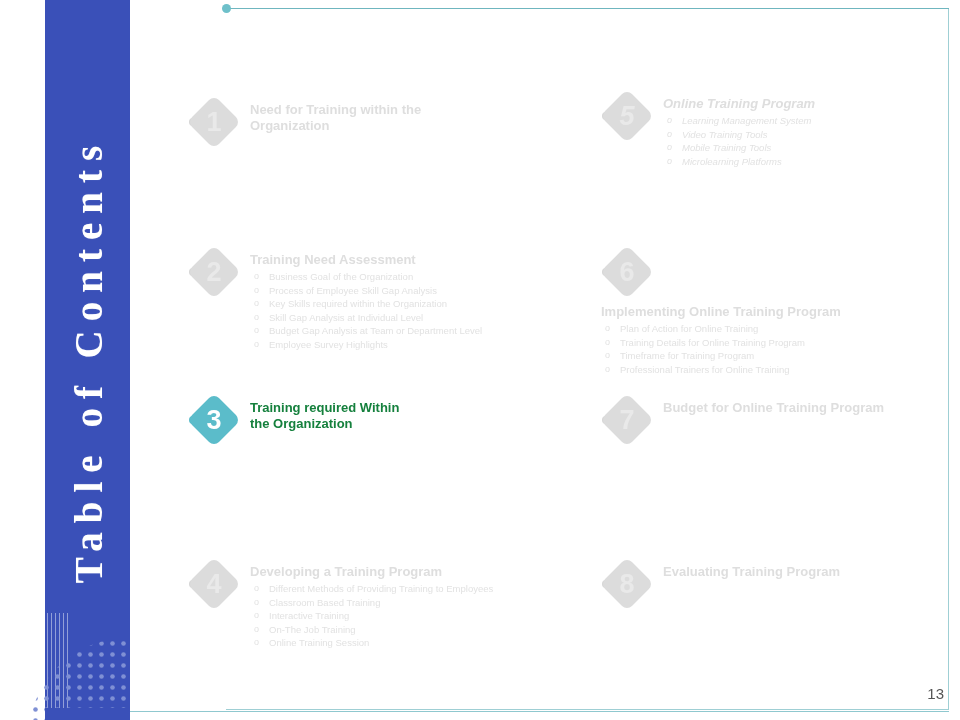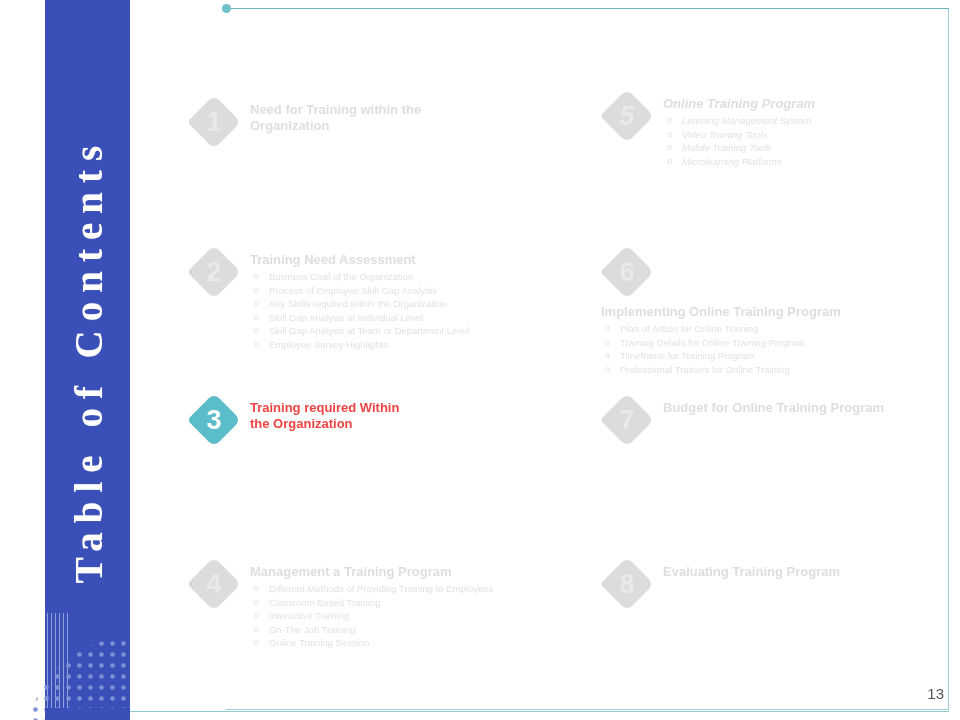--- a/index.html
+++ b/index.html
@@ -163,21 +163,21 @@
     width: 8px;
     height: 8px;
     border-radius: 50%;
     background: #d6d6d6;
   }
 
   
   .toc-item.active .badge .diamond { background: #5bbcca; }
   .toc-item.active .badge .num { color: #ffffff; }
   .toc-item.active .badge .dotaccent { background: #5bbcca; }
-  .toc-item.active .item-title { color: #ef4444; }
+  .toc-item.active .item-title { color: #15803d; }
 
   .item-body {
     padding-top: 6px;
   }
   .item-title {
     font-size: 13px;
     font-weight: bold;
     color: #dedede;
     line-height: 1.25;
     margin: 0 0 2px 0;
@@ -271,21 +271,21 @@
       <div class="diamond"></div>
       <div class="num">2</div>
     </div>
     <div class="item-body">
       <p class="item-title">Training Need Assessment</p>
       <ul class="sublist">
           <li><span class="marker">o</span><span>Business Goal of the Organization</span></li>
           <li><span class="marker">o</span><span>Process of Employee Skill Gap Analysis</span></li>
           <li><span class="marker">o</span><span>Key Skills required within the Organization</span></li>
           <li><span class="marker">o</span><span>Skill Gap Analysis at Individual Level</span></li>
-          <li><span class="marker">o</span><span>Skill Gap Analysis at Team or Department Level</span></li>
+          <li><span class="marker">o</span><span>Budget Gap Analysis at Team or Department Level</span></li>
           <li><span class="marker">o</span><span>Employee Survey Highlights</span></li>
         </ul>
     </div>
   </div>
 
   <div class="toc-item active" style="left:188px; top:394px; width:360px;">
     <div class="badge">
       <div class="dotaccent"></div>
       <div class="diamond"></div>
       <div class="num">3</div>
@@ -297,21 +297,21 @@
     </div>
   </div>
 
   <div class="toc-item" style="left:188px; top:558px; width:380px;">
     <div class="badge">
       <div class="dotaccent"></div>
       <div class="diamond"></div>
       <div class="num">4</div>
     </div>
     <div class="item-body">
-      <p class="item-title">Management a Training Program</p>
+      <p class="item-title">Developing a Training Program</p>
       <ul class="sublist">
           <li><span class="marker">o</span><span>Different Methods of Providing Training to Employees</span></li>
           <li><span class="marker">o</span><span>Classroom Based Training</span></li>
           <li><span class="marker">o</span><span>Interactive Training</span></li>
           <li><span class="marker">o</span><span>On-The Job Training</span></li>
           <li><span class="marker">o</span><span>Online Training Session</span></li>
         </ul>
     </div>
   </div>
 

